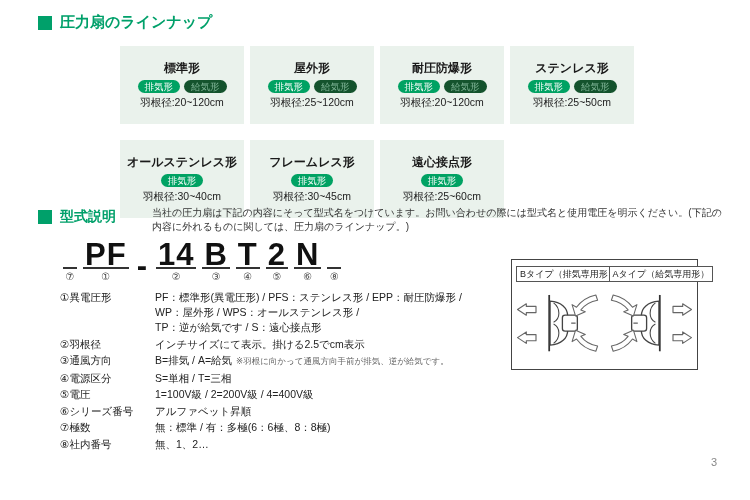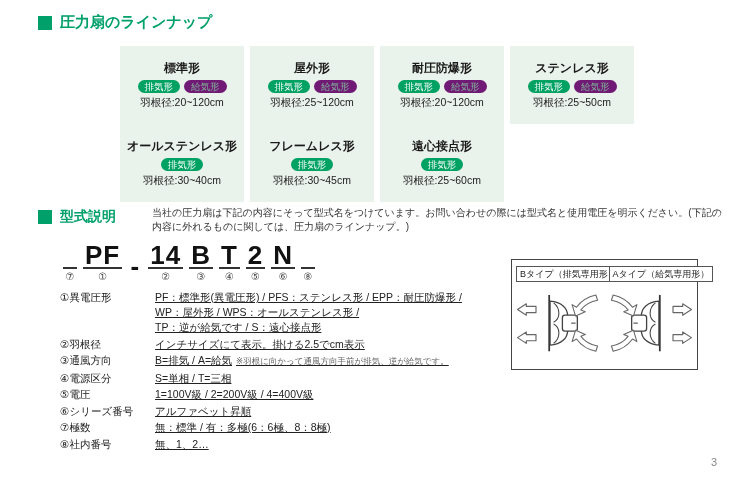--- a/index.html
+++ b/index.html
@@ -14,57 +14,57 @@
   .sec-square { width:14px; height:14px; background:#00a06a; display:inline-block; }
   .sec-title { color:#00a06a; font-weight:bold; }
   #lineup-head { left:38px; top:13px; }
   #lineup-head .sec-title { font-size:15px; }
   #model-head { left:38px; top:208px; }
   #model-head .sec-title { font-size:14px; }
 
   
   .cards-row { position:absolute; left:120px; display:flex; gap:6px; }
   #cards-row1 { top:46px; }
-  #cards-row2 { top:124px;text-align:center; }
+  #cards-row2 { top:140px;text-align:center; }
   .card {
     width:124px; height:78px; background:#eaf2ec;
     display:flex; flex-direction:column; align-items:center; justify-content:center;
     gap:3px; padding:4px 2px;
   }
   .card-title { font-size:12px; font-weight:bold; color:#1a1a1a; white-space:nowrap; }
   .badge-row { display:flex; gap:4px; }
   .badge {
     font-size:9.5px; line-height:13px; padding:0 7px; border-radius:8px; white-space:nowrap;
   }
   .badge-exhaust { background:#00a263; color:#ffffff; }
-  .badge-supply { background:#701a75; color:#7fb496; }
+  .badge-supply { background:#14532d; color:#7fb496; }
   .card-size { font-size:10.5px; color:#222; white-space:nowrap; }
 
   
   .model-desc {
     position:absolute; left:152px; top:206px; width:578px;
     font-size:10px; line-height:14px; color:#333;
   }
 
   
   .model-code { position:absolute; left:60px; top:243px; display:flex; align-items:flex-end; }
   .seg { display:flex; flex-direction:column; align-items:center; margin:0 3px; }
   .seg-char {
-    font-size:26px; font-weight:bold; color:#111; line-height:24px;
+    font-size:31px; font-weight:bold; color:#111; line-height:24px;
     border-bottom:2px solid #333; padding:0 2px; min-width:14px; text-align:center;
     letter-spacing:1px;
   }
   .seg.no-line .seg-char { border-bottom:2px solid transparent; }
   .seg-num { font-size:10px; color:#444; margin-top:2px; line-height:11px; }
 
   
   .spec-list { position:absolute; left:60px; top:290px; width:445px; }
   .spec-row { display:flex; margin-bottom:1.5px; }
   .spec-label { width:95px; flex:0 0 95px; font-size:10.5px; line-height:15px; color:#222; }
-  .spec-content { font-size:10.5px; line-height:15px; color:#222;text-decoration:underline; }
+  .spec-content { font-size:10.5px; line-height:15px; color:#222; }
   .spec-note { font-size:8.5px; color:#666; margin-left:4px; }
 
   
   .diagram-box {
     position:absolute; left:511px; top:259px; width:187px; height:111px;
     border:1.5px solid #444; background:#fff; display:flex;
   }
   .diagram-cell { width:50%; height:100%; position:relative; }
   .diagram-label {
     position:absolute; top:6px; left:4px; border:1px solid #555; background:#fff;

